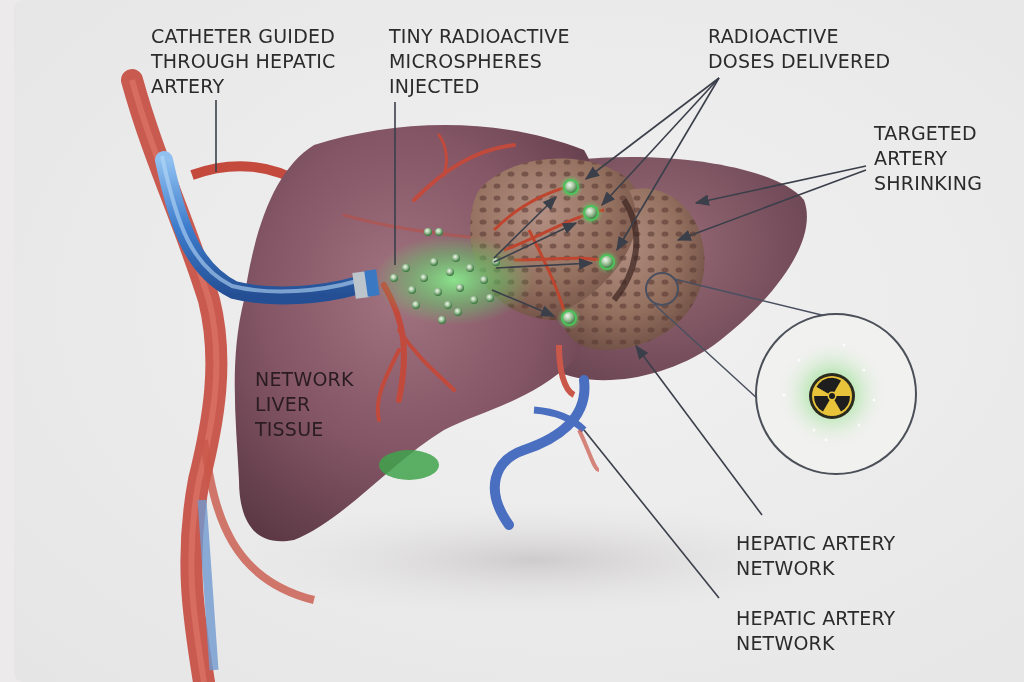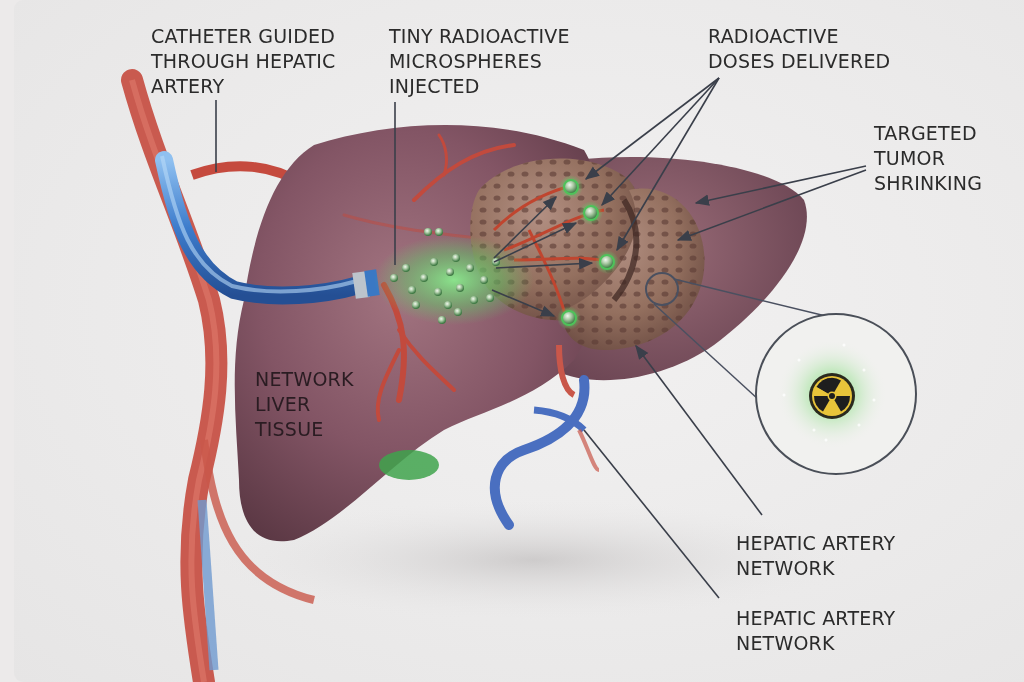--- a/index.html
+++ b/index.html
@@ -207,21 +207,21 @@
 
   <div class="label" style="left:137px; top:24px;">CATHETER GUIDED
 THROUGH HEPATIC
 ARTERY</div>
   <div class="label" style="left:375px; top:24px;">TINY RADIOACTIVE
 MICROSPHERES
 INJECTED</div>
   <div class="label" style="left:694px; top:24px;">RADIOACTIVE
 DOSES DELIVERED</div>
   <div class="label" style="left:860px; top:121px;">TARGETED
-TUMOR
+ARTERY
 SHRINKING</div>
   <div class="label dark" style="left:241px; top:367px;">NETWORK
 LIVER
 TISSUE</div>
   <div class="label" style="left:722px; top:531px;">HEPATIC ARTERY
 NETWORK</div>
   <div class="label" style="left:722px; top:606px;">HEPATIC ARTERY
 NETWORK</div>
 </div>
 

